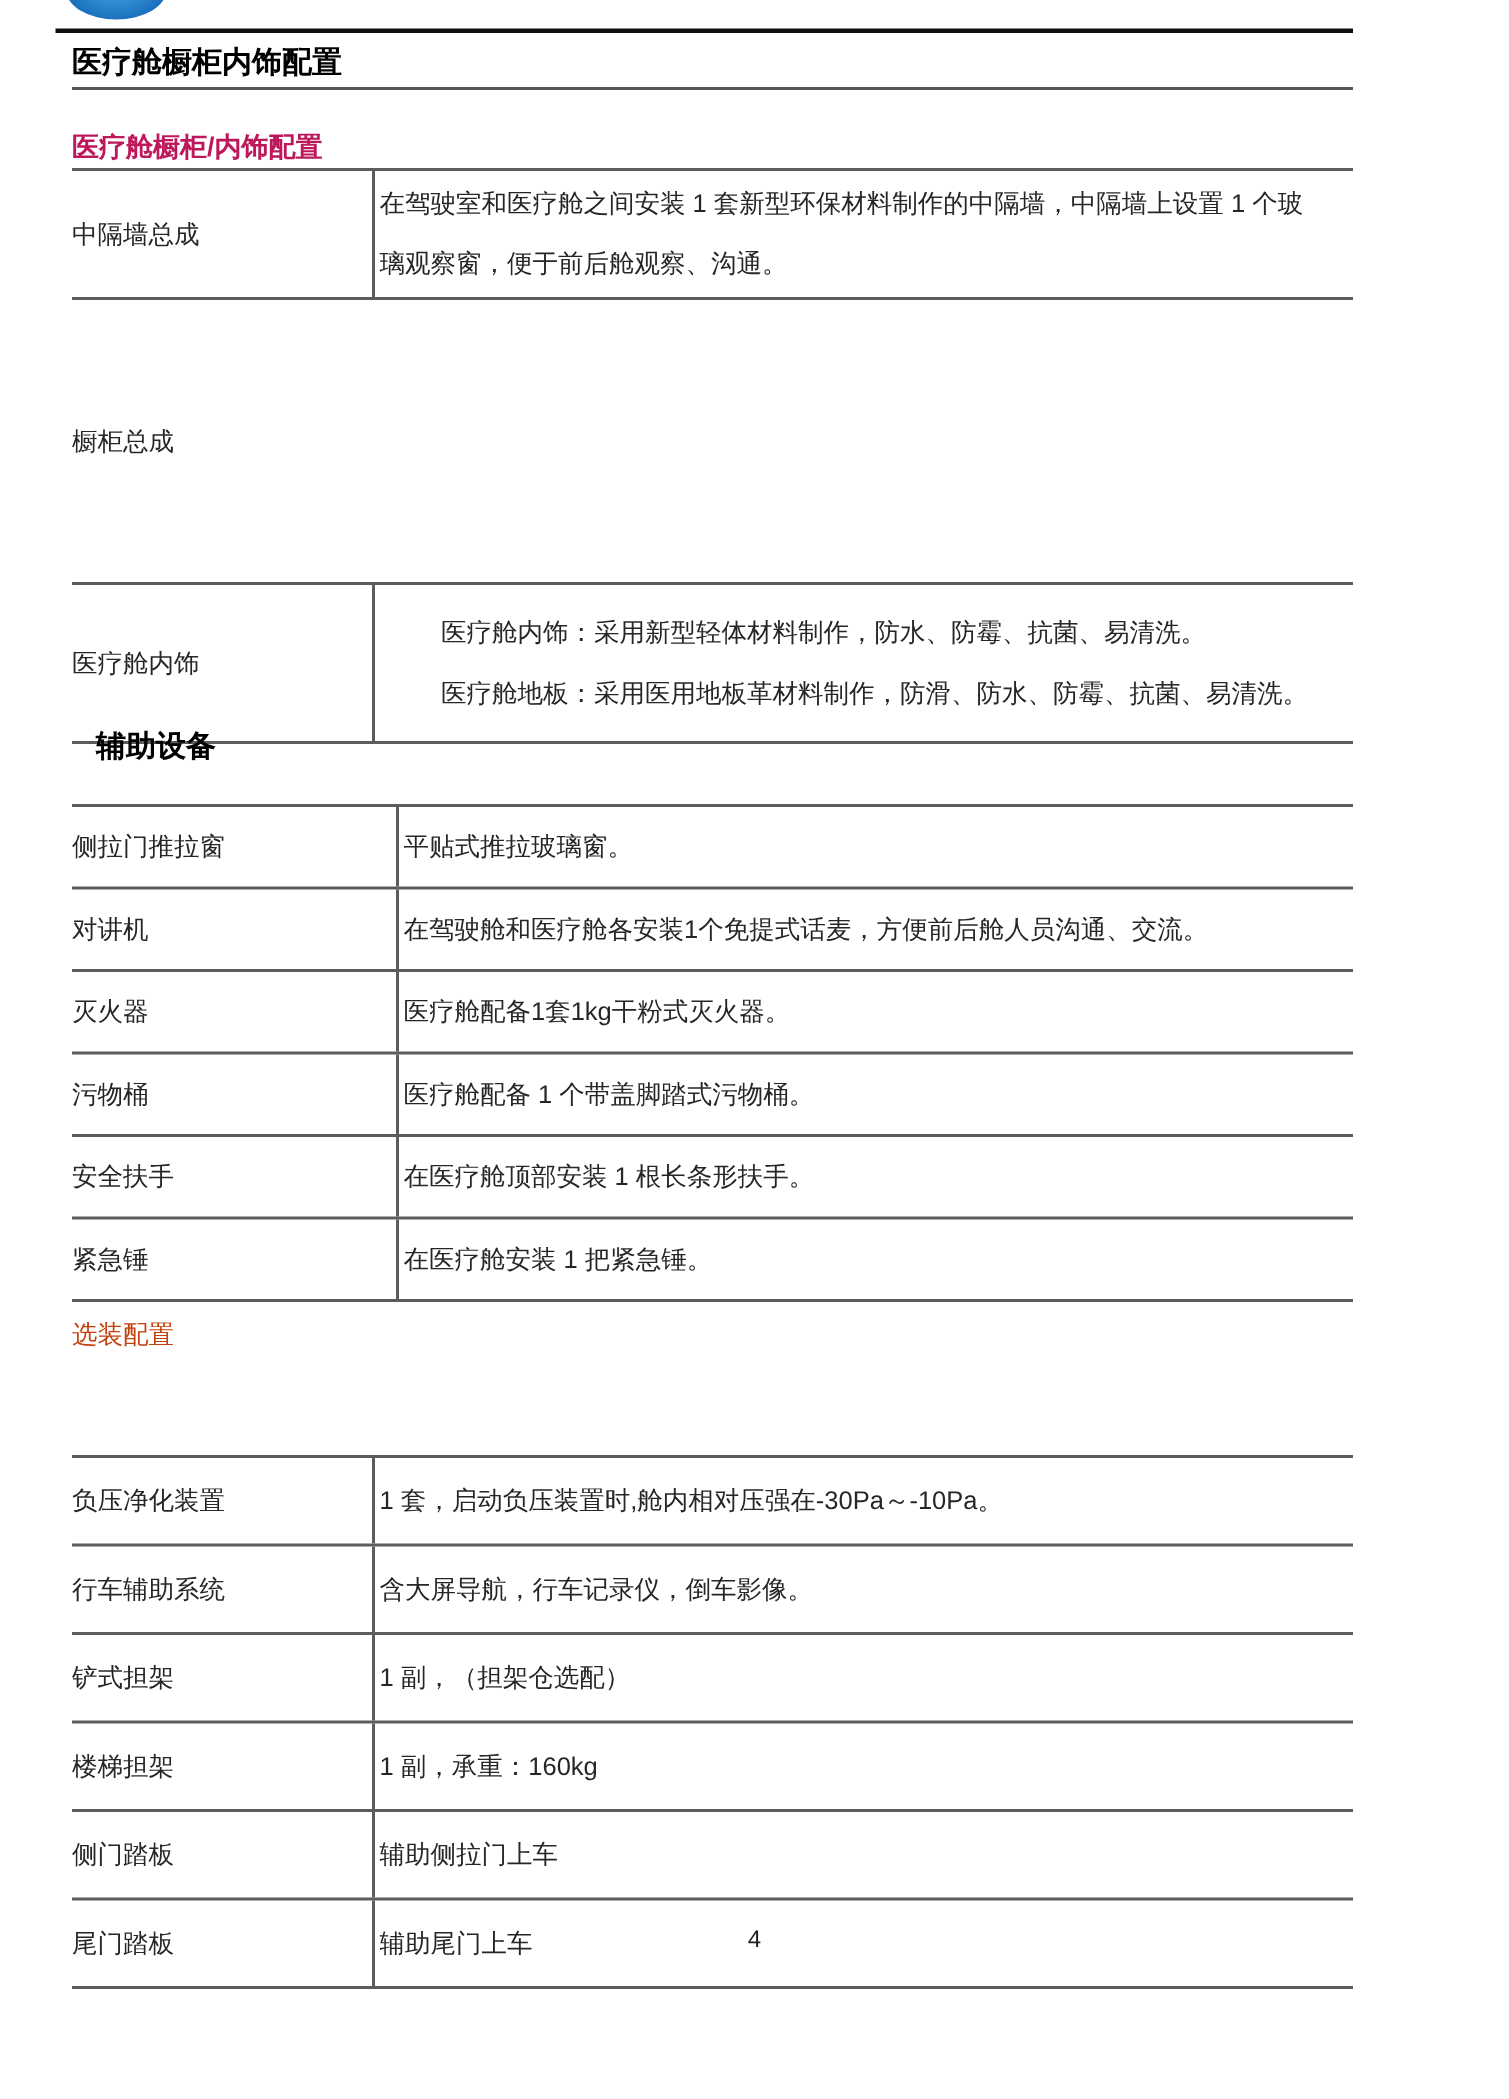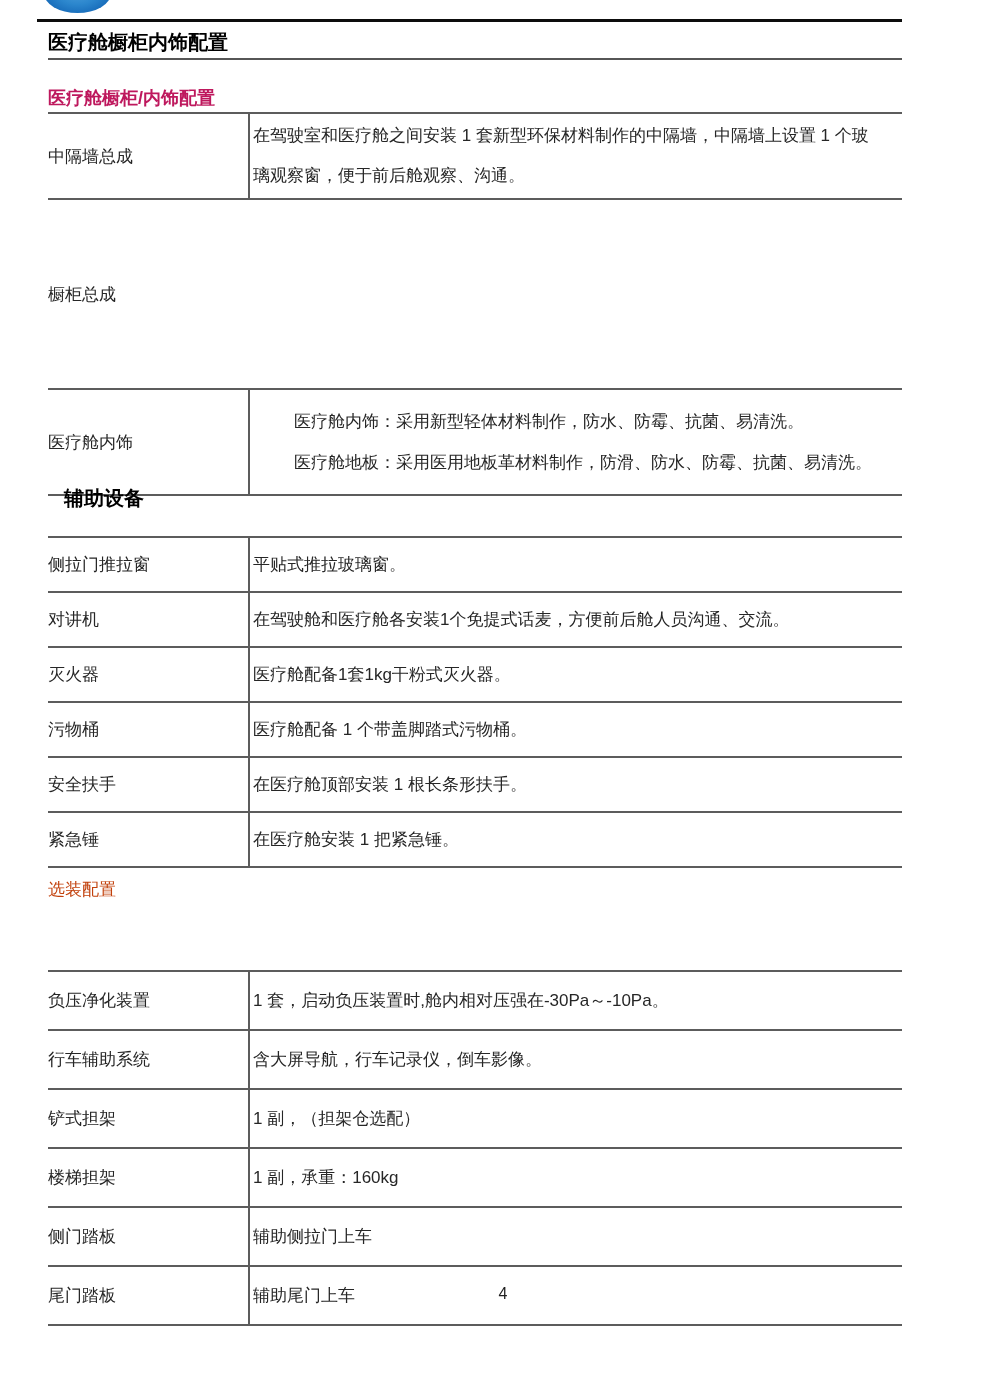--- a/index.html
+++ b/index.html
@@ -38,21 +38,21 @@
     display:flex;flex-direction:column;justify-content:center;
     padding:2px 4px 2px 3px;
     font-size:17px;color:#262626;
   }
   .ln{white-space:nowrap;}
   
   .r-a{min-height:79px;}  .r-a .cv{line-height:40px;}
   .r-b{min-height:188px;} .r-b .cv{line-height:38px;}
   .r-c{min-height:104px;} .r-c .cv{line-height:41px;padding-left:44px;}
   
-  #t2 .row{min-height:53px;}
+  #t2 .row{min-height:53px;gap:16px;}
   #t3 .row{min-height:57px;}
   .pagenum{
     position:absolute;left:0;top:1285px;width:1006px;
     text-align:center;font-size:16px;color:#1f1f1f;
   }
 </style>
 </head>
 <body>
 
 <div class="page">

